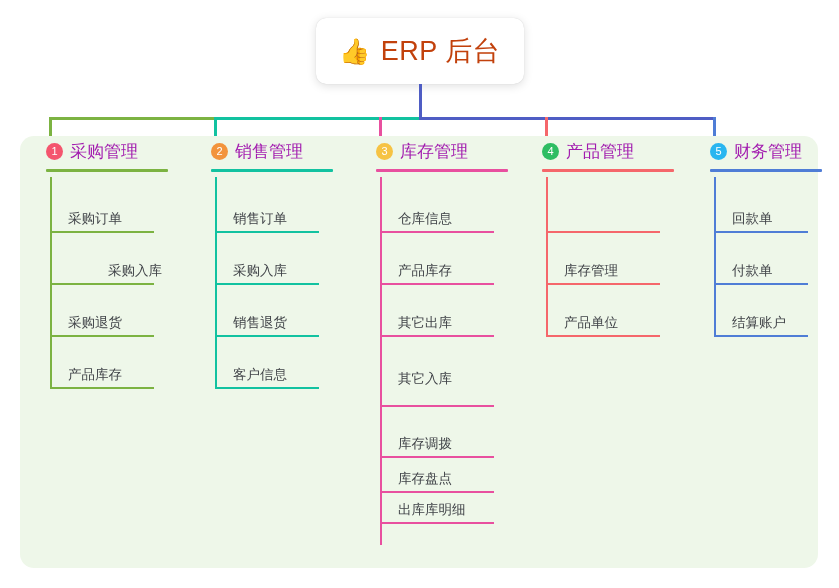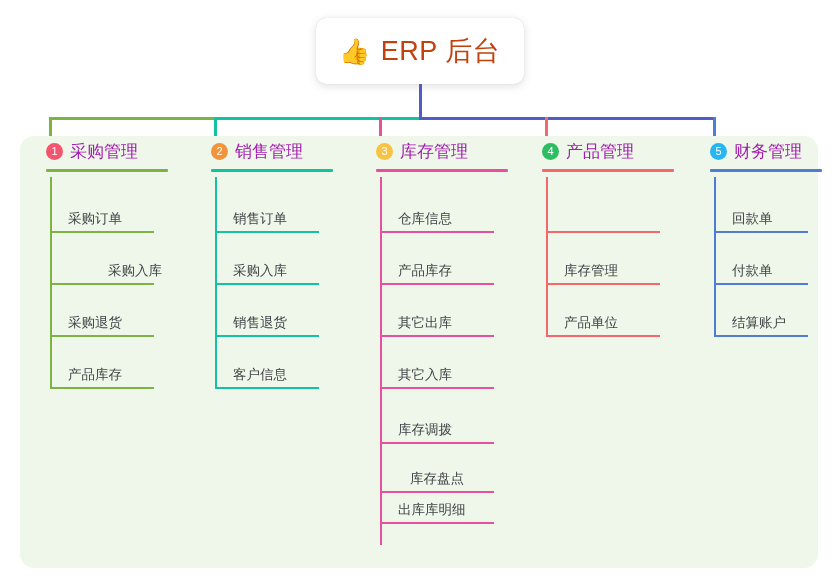--- a/index.html
+++ b/index.html
@@ -158,29 +158,29 @@
             <div class="leaf-rule" style="background: rgb(232, 80, 159); width: 100%;"></div>
           </div>
           <div class="leaf" style="top: 97px; width: 114px; text-align: center;">
             <span class="leaf-label">产品库存</span>
             <div class="leaf-rule" style="background: rgb(232, 80, 159); width: 100%;"></div>
           </div>
           <div class="leaf" style="top: 149px; width: 114px;">
             <span class="leaf-label">其它出库</span>
             <div class="leaf-rule" style="background: rgb(232, 80, 159); width: 100%;"></div>
           </div>
-          <div class="leaf" style="top: 201px; width: 114px;">
+          <div class="leaf" style="top: 219px; width: 114px; align-items: center;">
             <span class="leaf-label">其它入库</span>
             <div class="leaf-rule" style="background: rgb(232, 80, 159); width: 100%;"></div>
           </div>
-          <div class="leaf" style="top: 256px; width: 114px;">
+          <div class="leaf" style="top: 270px; width: 114px;">
             <span class="leaf-label">库存调拨</span>
             <div class="leaf-rule" style="background: rgb(232, 80, 159); width: 100%;"></div>
           </div>
-          <div class="leaf" style="top: 305px; width: 114px; padding-left: 12px;">
+          <div class="leaf" style="top: 305px; width: 114px;">
             <span class="leaf-label">库存盘点</span>
             <div class="leaf-rule" style="background: rgb(232, 80, 159); width: 100%;"></div>
           </div>
           <div class="leaf" style="top: 336px; width: 114px;">
             <span class="leaf-label">出库库明细</span>
             <div class="leaf-rule" style="background: rgb(232, 80, 159); width: 100%;"></div>
           </div>
           <div class="spine" style="background: rgb(232, 80, 159); height: 368px;"></div>
         </div>
         <div class="col" style="left: 504px; width: 160px;">

